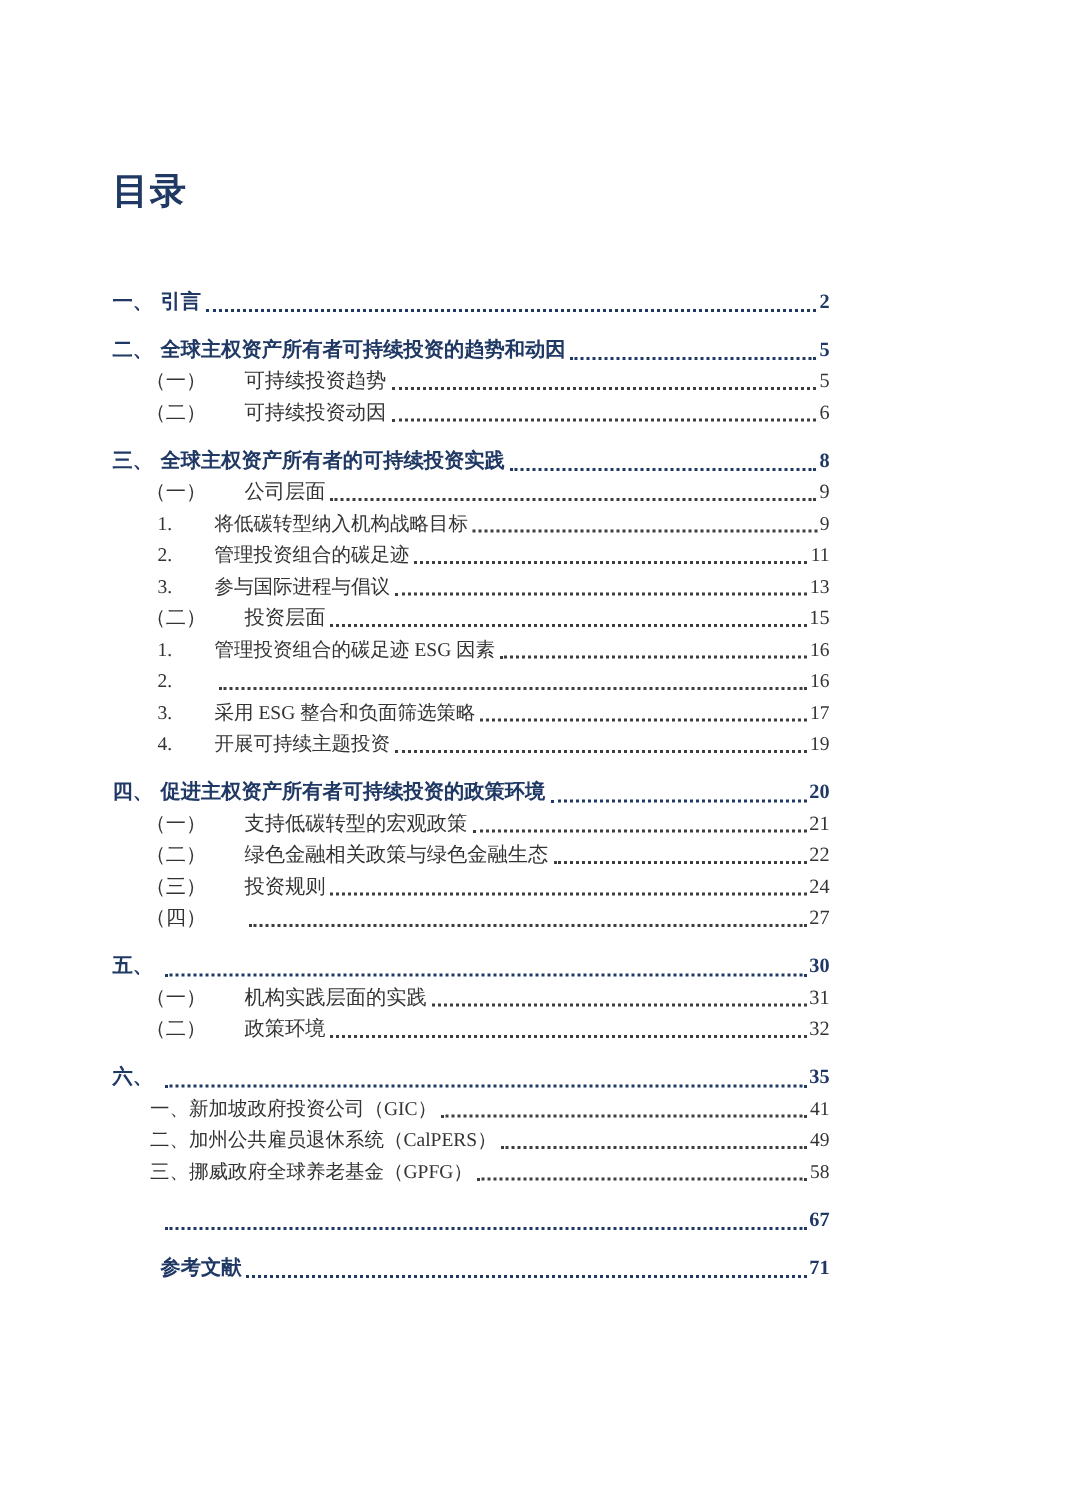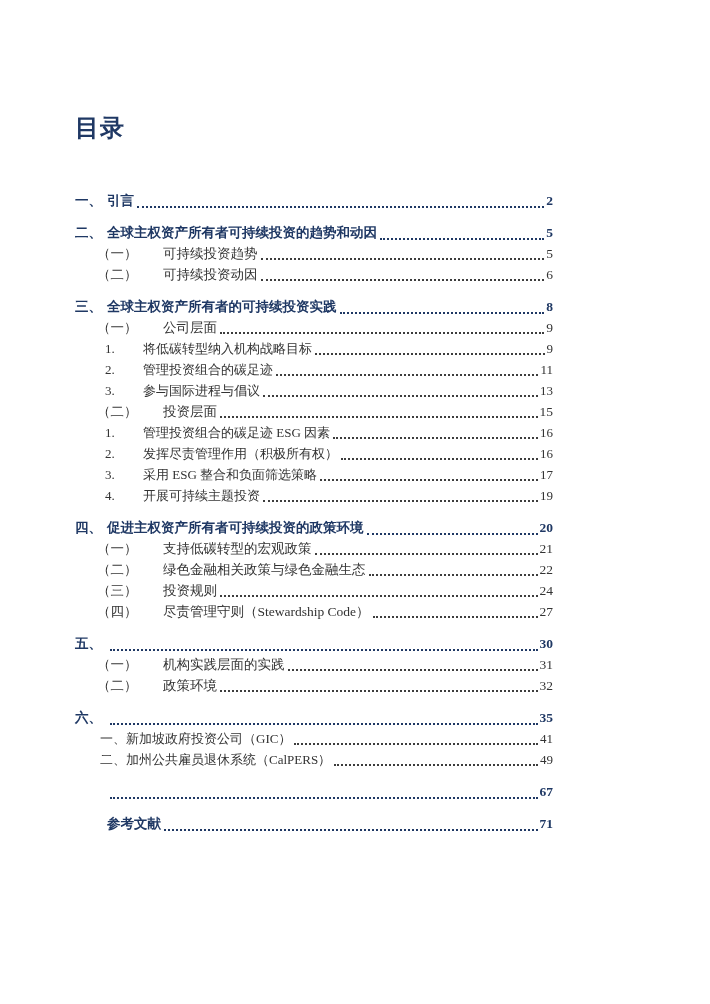--- a/index.html
+++ b/index.html
@@ -140,21 +140,20 @@
         <span class="pagenum">15</span>
       </div>
       <div class="toc-row lvl2">
         <span class="prefix">1.</span>
         <span class="entry-text">管理投资组合的碳足迹 ESG 因素</span>
         <span class="leader"></span>
         <span class="pagenum">16</span>
       </div>
       <div class="toc-row lvl2">
         <span class="prefix">2.</span>
-        <span class="entry-text">发挥尽责管理作用（积极所有权）</span>
         <span class="leader"></span>
         <span class="pagenum">16</span>
       </div>
       <div class="toc-row lvl2">
         <span class="prefix">3.</span>
         <span class="entry-text">采用 ESG 整合和负面筛选策略</span>
         <span class="leader"></span>
         <span class="pagenum">17</span>
       </div>
       <div class="toc-row lvl2">
@@ -182,21 +181,20 @@
         <span class="pagenum">22</span>
       </div>
       <div class="toc-row lvl1">
         <span class="prefix">（三）</span>
         <span class="entry-text">投资规则</span>
         <span class="leader"></span>
         <span class="pagenum">24</span>
       </div>
       <div class="toc-row lvl1">
         <span class="prefix">（四）</span>
-        <span class="entry-text">尽责管理守则（Stewardship Code）</span>
         <span class="leader"></span>
         <span class="pagenum">27</span>
       </div>
       <div class="toc-row lvl0 bold space">
         <span class="prefix">五、</span>
         <span class="leader"></span>
         <span class="pagenum">30</span>
       </div>
       <div class="toc-row lvl1">
         <span class="prefix">（一）</span>
@@ -219,20 +217,26 @@
         <span class="prefix"></span>
         <span class="entry-text">一、新加坡政府投资公司（GIC）</span>
         <span class="leader"></span>
         <span class="pagenum">41</span>
       </div>
       <div class="toc-row lvl3">
         <span class="prefix"></span>
         <span class="entry-text">二、加州公共雇员退休系统（CalPERS）</span>
         <span class="leader"></span>
         <span class="pagenum">49</span>
+      </div>
+      <div class="toc-row lvl3">
+        <span class="prefix"></span>
+        <span class="entry-text">三、挪威政府全球养老基金（GPFG）</span>
+        <span class="leader"></span>
+        <span class="pagenum">58</span>
       </div>
       <div class="toc-row lvl0 bold space">
         <span class="prefix"></span>
         <span class="leader"></span>
         <span class="pagenum">67</span>
       </div>
       <div class="toc-row lvl0 bold space">
         <span class="prefix"></span>
         <span class="entry-text">参考文献</span>
         <span class="leader"></span>

